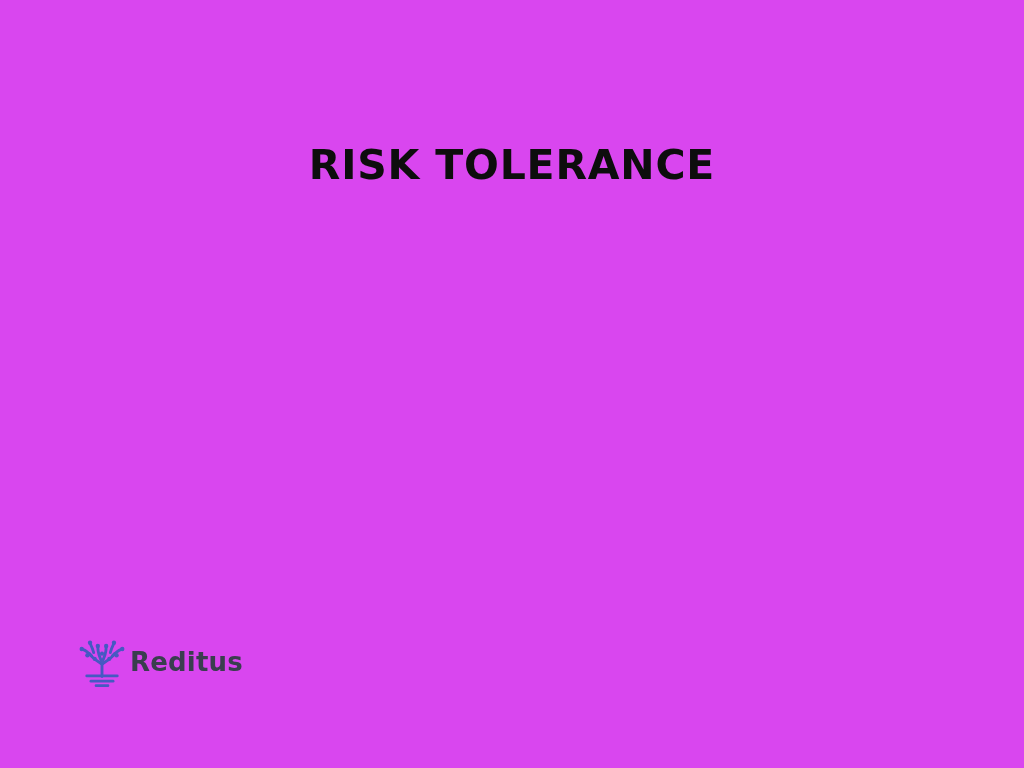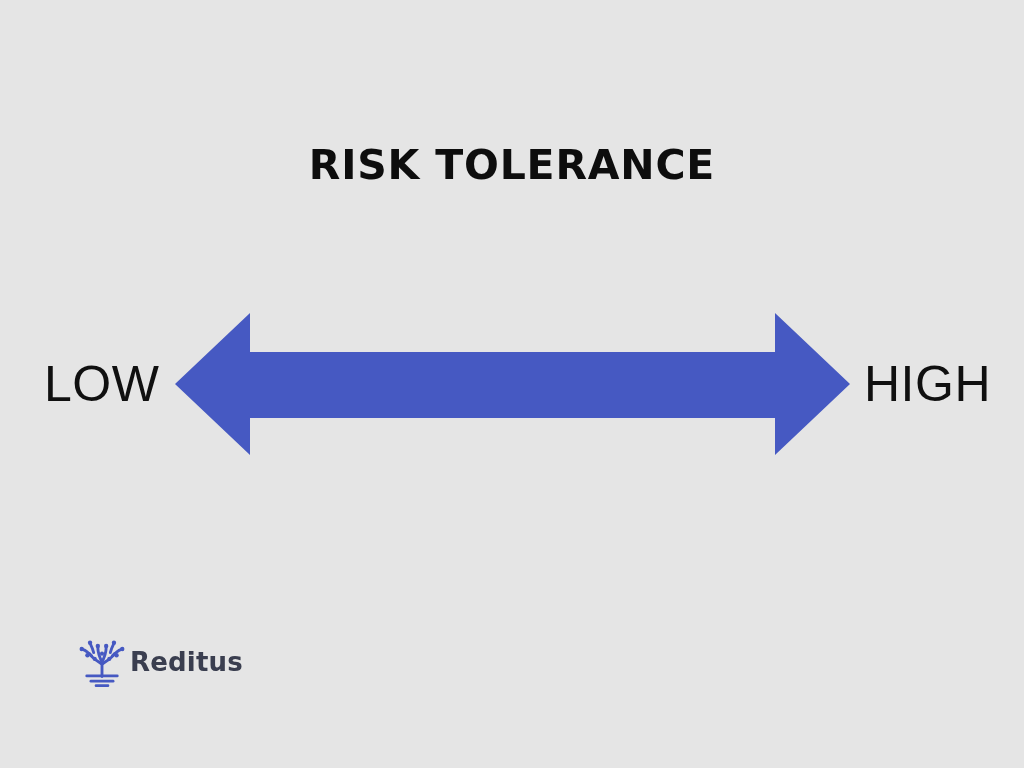--- a/index.html
+++ b/index.html
@@ -11,21 +11,21 @@
     width: 1024px;
     height: 768px;
     background: #ffffff;
     font-family: "Liberation Sans", sans-serif;
     overflow: hidden;
   }
   .slide {
     position: relative;
     width: 1024px;
     height: 768px;
-    background: #e5e5e5;
+    background: #d946ef;
   }
 
   
   .title {
     position: absolute;
     left: 0;
     top: 145px;
     width: 1024px;
     text-align: center;
     font-family: "DejaVu Sans", sans-serif;
@@ -101,41 +101,20 @@
     white-space: nowrap;
   }
 </style>
 </head>
 <body>
 
 <div class="slide">
 
   <div class="title">RISK TOLERANCE</div>
 
-  <div class="scale">
-
-    <div class="scale-label low">LOW</div>
-
-    <div class="arrow-wrap">
-      <svg class="arrow-svg" viewBox="0 0 675 142" preserveAspectRatio="none">
-        <polygon fill="#4659c2" points="0,71
-                         75,0
-                         75,39
-                         600,39
-                         600,0
-                         675,71
-                         600,142
-                         600,105
-                         75,105
-                         75,142"></polygon>
-      </svg>
-    </div>
-
-    <div class="scale-label high">HIGH</div>
-  </div>
 
   <div class="logo">
     <svg class="logo-mark" viewBox="0 0 100 100">
       <g fill="none" stroke="#4659c2" stroke-width="5.5" stroke-linecap="round" stroke-linejoin="round">
 
         <path d="M50 78 L50 52"></path>
 
         <path d="M50 54 C 38 46, 30 42, 26 34"></path>
         <path d="M50 54 C 62 46, 70 42, 74 34"></path>
         <path d="M50 50 C 44 38, 42 30, 42 22"></path>

